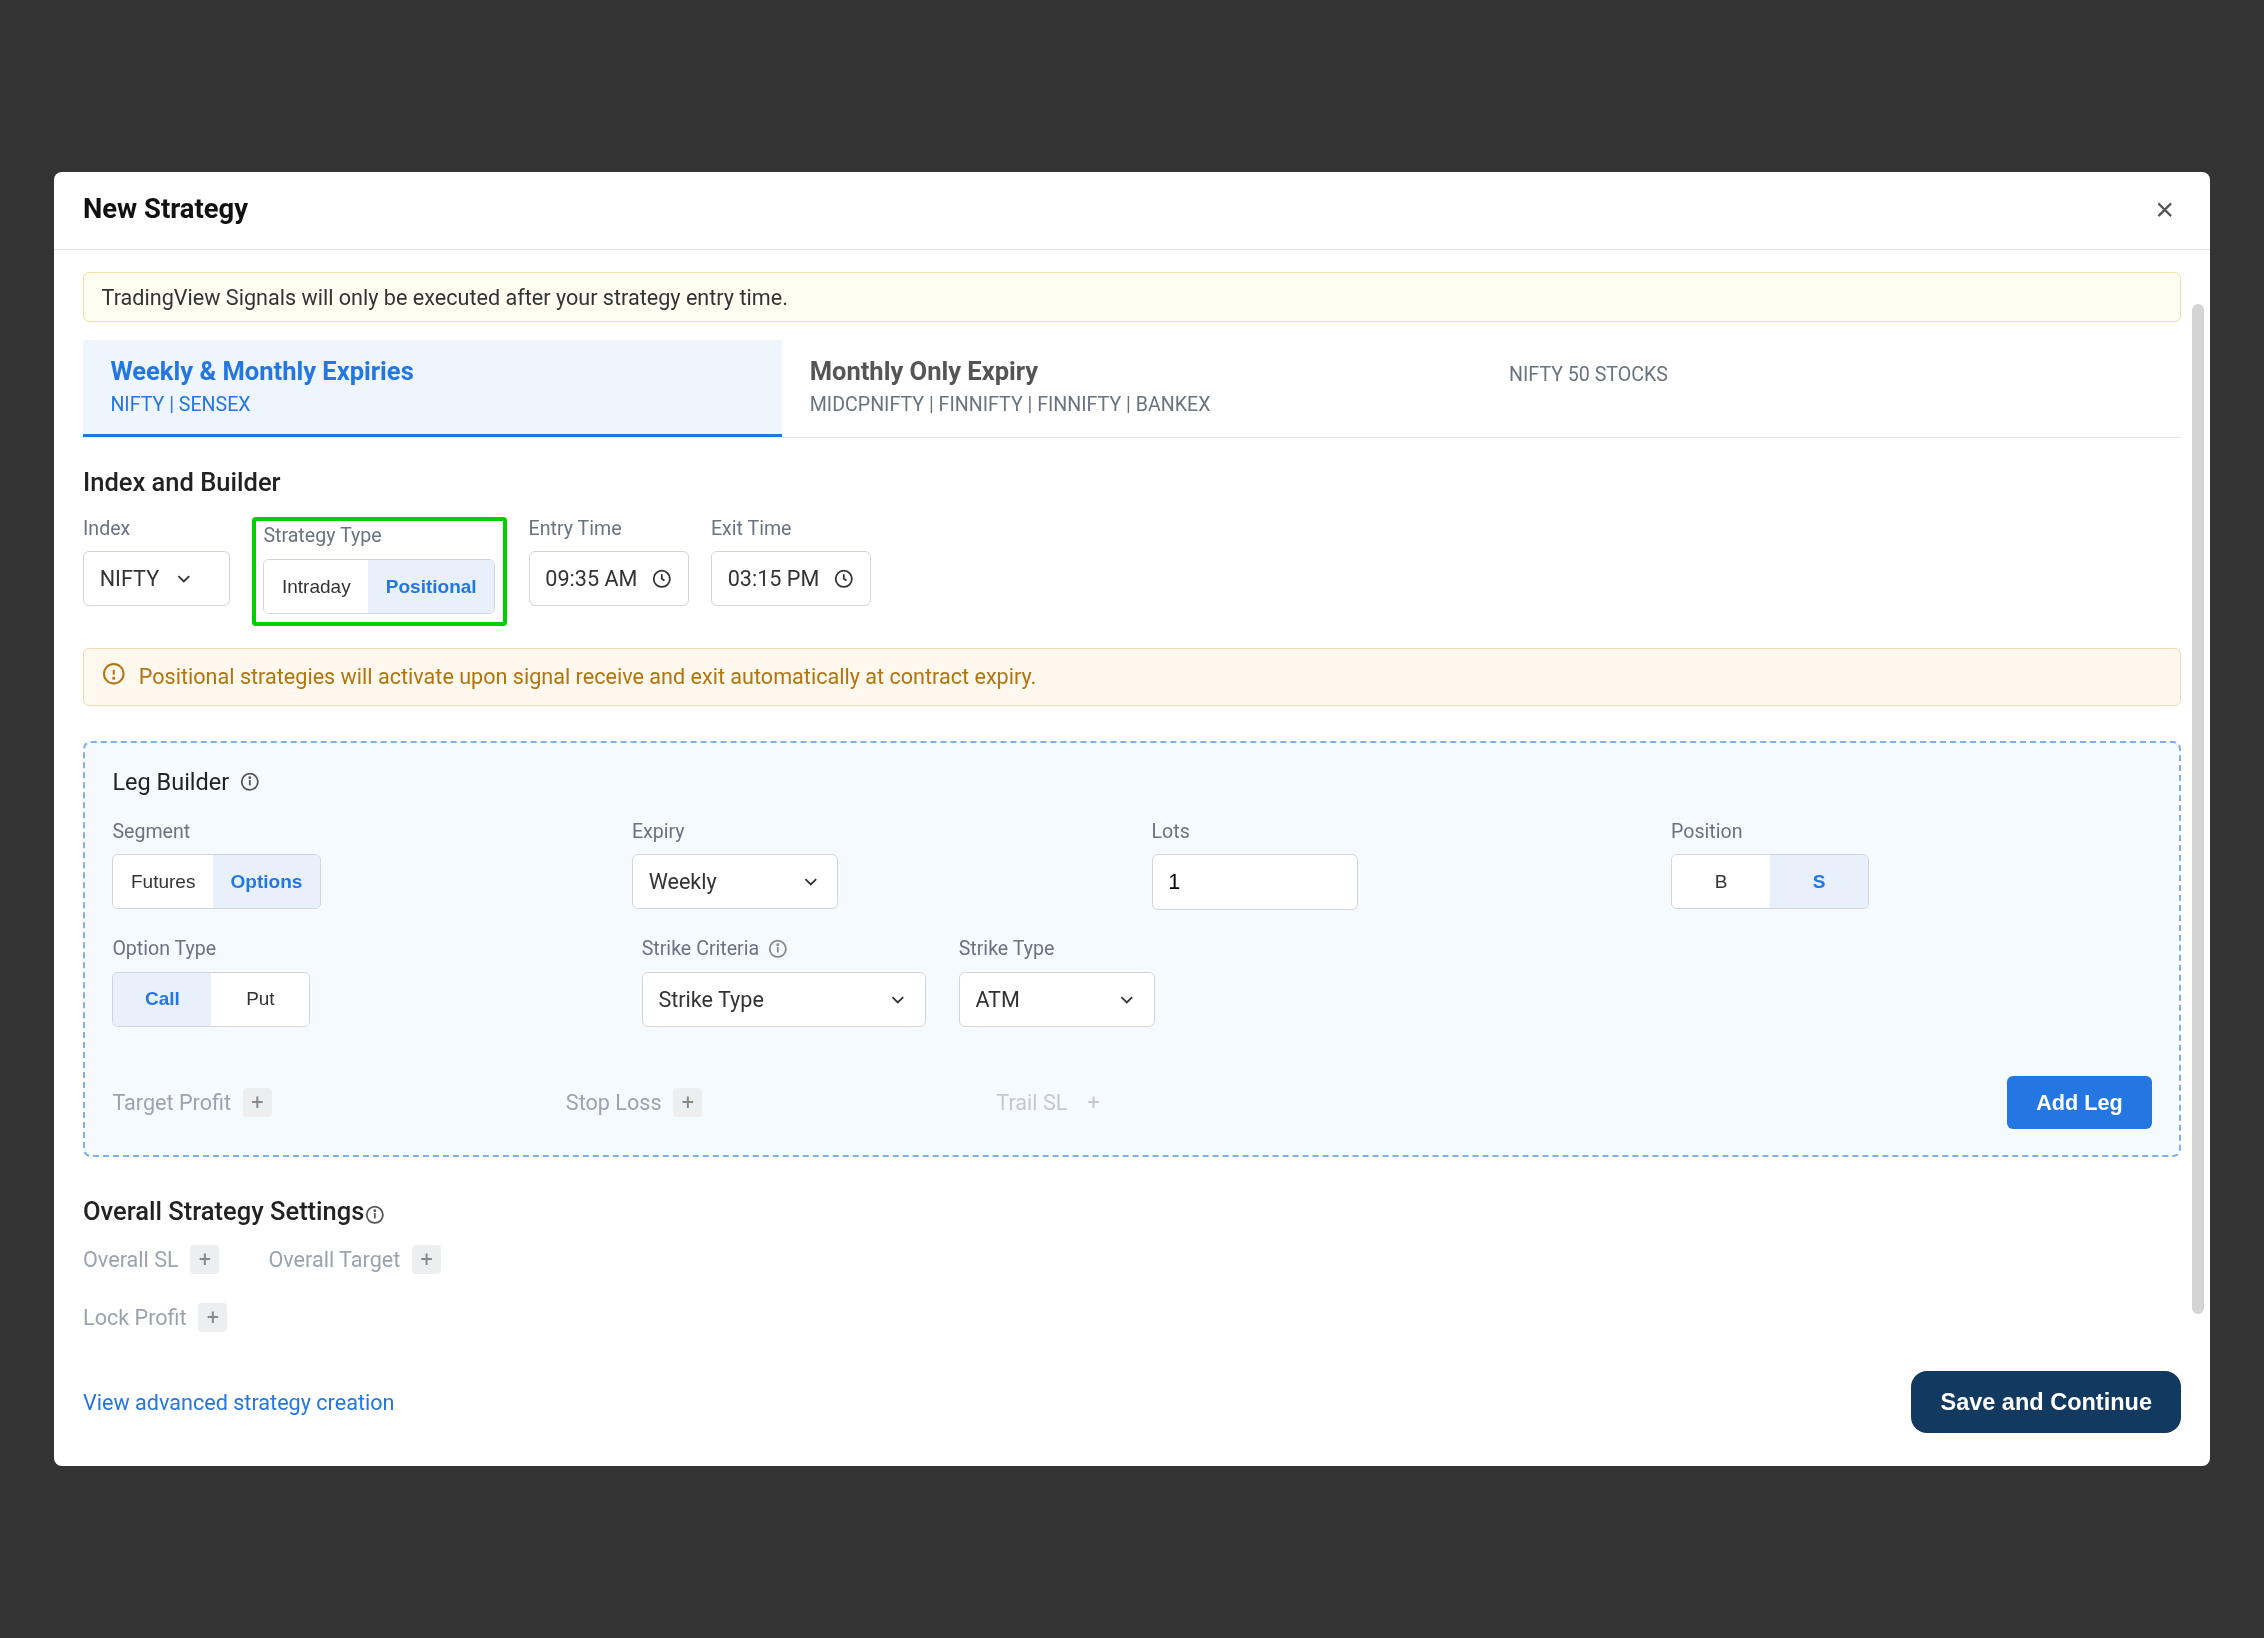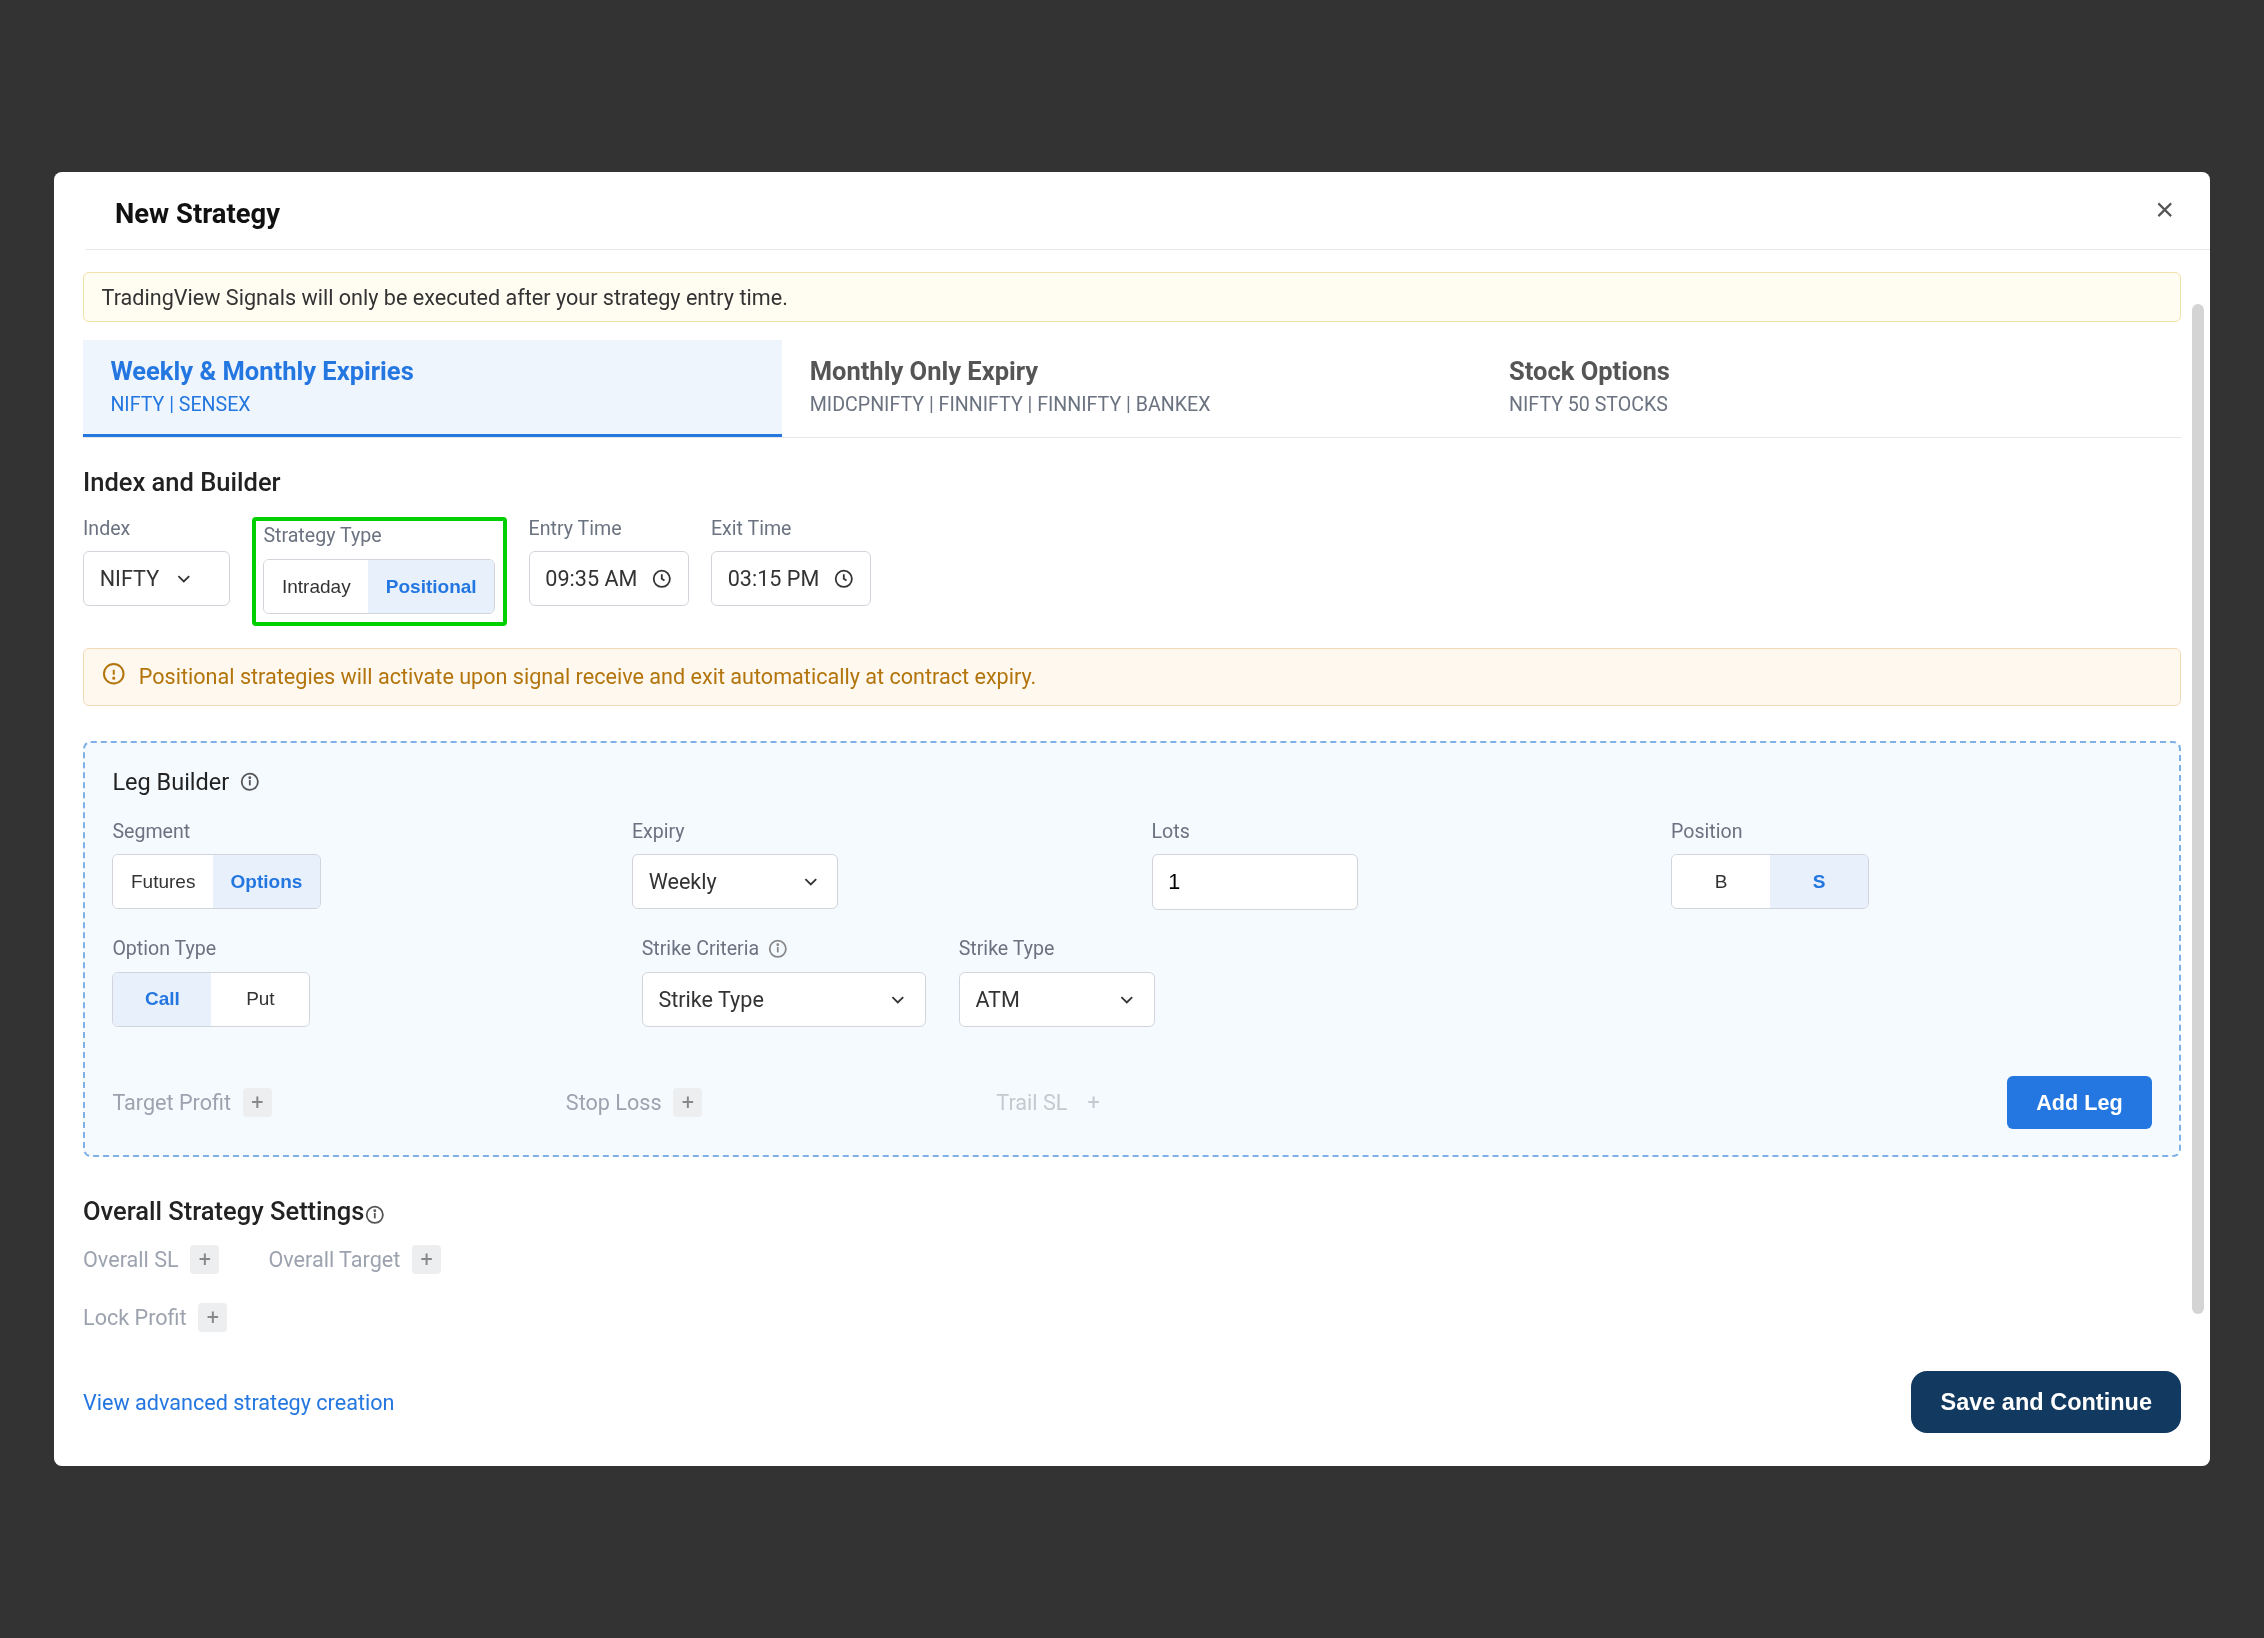--- a/index.html
+++ b/index.html
@@ -17,24 +17,23 @@
   border-radius: 7.8px;
   width: 2156px;
   max-width: 98%;
   display: flex;
   flex-direction: column;
   overflow: hidden;
 }
 .modal-header {
   display: flex;
   justify-content: space-between;
-  align-items: flex-end;
+  align-items: flex-start;
   padding: 21.6px 29px 19.6px 29px;
   border-bottom: 1px solid #e5e7eb;
-  margin-left: 32px;
 }
 .modal-title {
   font-size: 27.4px;
   font-weight: 700;
   color: #111;
 }
 .close-btn {
   background: none;
   border: none;
   cursor: pointer;
@@ -282,21 +281,20 @@
     <div class="tabs">
       <div class="tab active">
         <div class="tab-title">Weekly &amp; Monthly Expiries</div>
         <div class="tab-sub">NIFTY | SENSEX</div>
       </div>
       <div class="tab">
         <div class="tab-title">Monthly Only Expiry</div>
         <div class="tab-sub">MIDCPNIFTY | FINNIFTY | FINNIFTY | BANKEX</div>
       </div>
       <div class="tab">
-        <div class="tab-title">Stock Options</div>
         <div class="tab-sub">NIFTY 50 STOCKS</div>
       </div>
     </div>
 
     <div class="section-heading">Index and Builder</div>
 
     <div class="form-row">
       <div class="form-group">
         <div class="form-label">Index</div>
         <div class="select-like">

